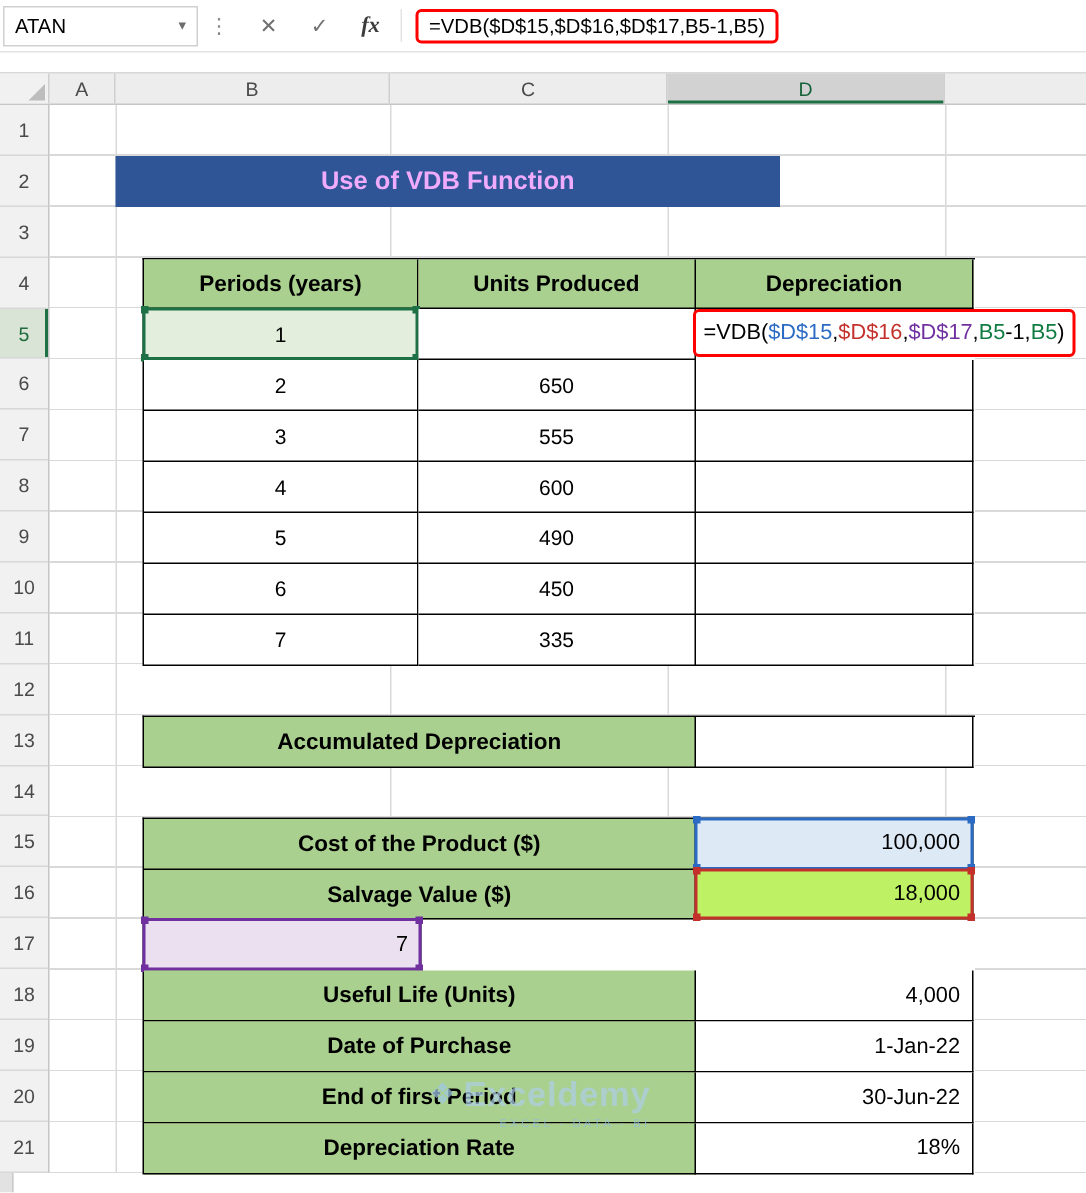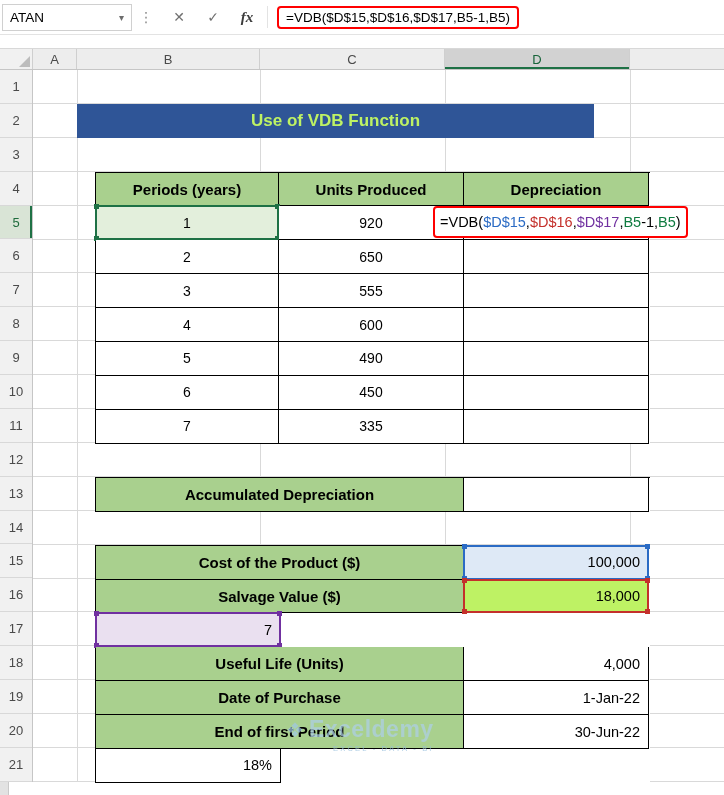--- a/index.html
+++ b/index.html
@@ -59,22 +59,22 @@
   .grid-area {
     position:absolute; left:33px; top:70px; width:691px; height:712px; z-index:0;
     background-image:repeating-linear-gradient(to bottom,
       transparent 0px, transparent 32.905px, #d9d9d9 32.905px, #d9d9d9 33.905px);
   }
   .vg { position:absolute; top:70px; height:712px; width:1px; background:#d9d9d9; z-index:0; }
   .vg1 { left:77px; } .vg2 { left:260px; } .vg3 { left:445px; } .vg4 { left:630px; }
 
   
   .banner {
-    position:absolute; left:77px; top:103.9px; width:517px; height:33.9px; z-index:2;
-    background:#2f5597; color:#bef264; font-weight:bold; font-size:17px;
+    position:absolute; left:77px; top:103.9px; width:443px; height:33.9px; z-index:2;
+    background:#2f5597; color:#f0abfc; font-weight:bold; font-size:17px;
     display:flex; align-items:center; justify-content:center;
   }
 
   
   .x-table { position:absolute; left:95px; z-index:2; border-top:1px solid #000; border-left:1px solid #000; background:#fff; }
   .t-row { display:flex; height:33.905px; }
   .t-cell {
     border-right:1px solid #000; border-bottom:1px solid #000; background:#fff;
     display:flex; align-items:center; justify-content:center; font-size:14px; position:relative;
   }
@@ -98,21 +98,21 @@
   .hd.tl { left:-3px; top:-3px; } .hd.tr { right:-3px; top:-3px; }
   .hd.bl { left:-3px; bottom:-3px; } .hd.br { right:-3px; bottom:-3px; }
 
   
   .hl-blue   { background:#dee9f6; }
   .hl-red    { background:#bef264; }
   .hl-purple { background:#eae0f0; }
 
   
   .d5-box {
-    position:absolute; left:433px; top:206px; height:32px; z-index:5;
+    position:absolute; left:462px; top:206px; height:32px; z-index:5;
     background:#fff; border:2px solid #ff0000; border-radius:4px;
     display:inline-flex; align-items:center; padding:0 5px;
     font-size:14.5px; white-space:nowrap;
   }
 
   
   .watermark {
     position:absolute; left:286px; top:716px; z-index:6; pointer-events:none;
     display:flex; flex-direction:column; align-items:flex-end; opacity:0.8;
   }
@@ -197,23 +197,20 @@
     <div class="t-row">
       <div class="t-cell w-b sel-cell">
         <span>1</span>
         <span class="ref-frame frame-green">
           <span class="hd tl"></span>
           <span class="hd tr"></span>
           <span class="hd bl"></span>
           <span class="hd br"></span>
         </span>
       </div>
-      <div class="t-cell w-c">
-          <span>920</span>
-        </div>
       <div class="t-cell w-d"></div>
     </div>
     <div class="t-row">
       <div class="t-cell w-b">
           <span>2</span>
         </div>
       <div class="t-cell w-c">
           <span>650</span>
         </div>
       <div class="t-cell w-d"></div>
@@ -334,20 +331,21 @@
           <span>1-Jan-22</span>
         </div>
     </div>
     <div class="t-row">
       <div class="t-cell green-label w-bc">End of first Period</div>
       <div class="t-cell w-d val-right">
           <span>30-Jun-22</span>
         </div>
     </div>
     <div class="t-row">
+      <div class="t-cell green-label w-bc">Depreciation Rate</div>
       <div class="t-cell w-d val-right">
           <span>18%</span>
         </div>
     </div>
   </div>
 
   <div class="watermark">
     <div class="wm-row">
       <span class="wm-logo">❖</span>
       <span class="wm-name">Exceldemy</span>

